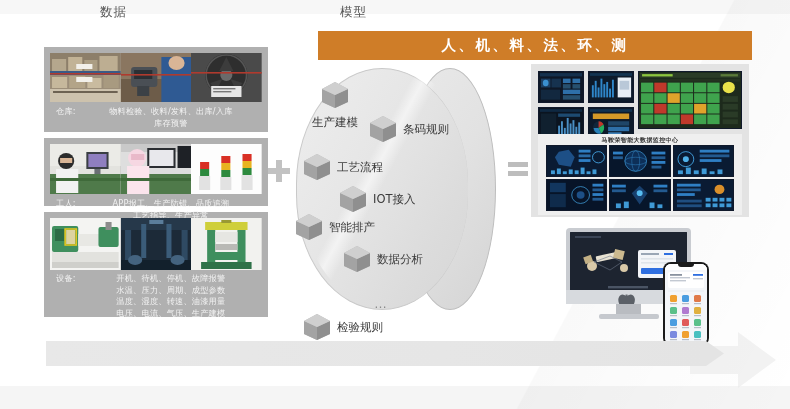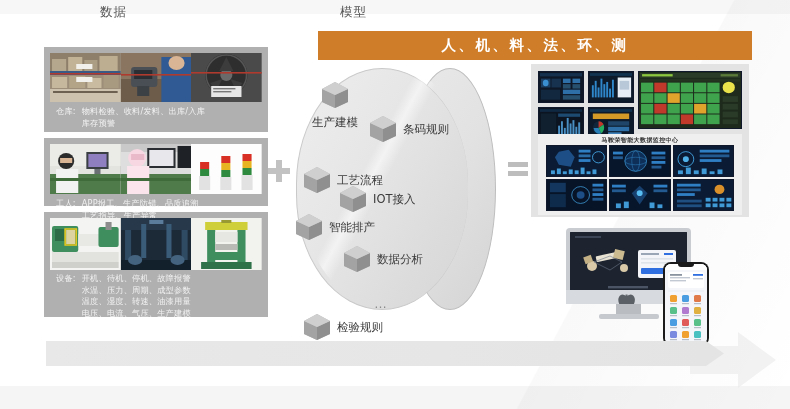--- a/index.html
+++ b/index.html
@@ -39,21 +39,21 @@
   .thumbs{display:flex;height:49px;width:100%;gap:0;}
   .thumbs.t2{height:50px;}
   .thumbs.t3{height:52px;}
   .thumb{flex:1;overflow:hidden;position:relative;}
   .cap{
     color:#f2f2f2;font-size:8.2px;line-height:11.5px;
     display:flex;gap:6px;padding:4px 2px 0 6px;letter-spacing:.2px;
     font-family:"DejaVu Sans","Liberation Sans",sans-serif;
   }
   .cap .k{flex:0 0 auto;}
-  .cap .v{flex:1 1 auto;}
+  .cap .v{flex:1 1 auto;text-align:center;}
   .b3 .cap{padding-top:3px;}
 
   
   .op-plus{position:absolute;left:268px;top:160px;width:22px;height:22px;}
   .op-eq{position:absolute;left:508px;top:162px;width:20px;height:14px;}
 
   
   .cyl-wrap{position:absolute;left:296px;top:68px;width:200px;height:242px;}
   .cyl-body{
     position:absolute;left:0;top:0;width:172px;height:242px;
@@ -372,21 +372,21 @@
         <svg viewBox="0 0 26 26" width="26" height="26">
           <polygon points="0,7 13,0 26,7 26,20 13,26 0,20" fill="#b9b9b9"></polygon>
           <polygon points="0,7 13,13 13,26 0,20" fill="#a3a3a3"></polygon>
           <polygon points="13,13 26,7 26,20 13,26" fill="#8f8f8f"></polygon>
           <polygon points="0,7 13,0 26,7 13,13" fill="#cfcfcf"></polygon>
         </svg>
       </span>
       <span class="node-label">条码规则</span>
     </div>
 
-    <div class="node" style="left:8px;top:86px;margin-top:13px;">
+    <div class="node" style="left:8px;top:86px;">
       <span class="cube">
         <svg viewBox="0 0 26 26" width="26" height="26">
           <polygon points="0,7 13,0 26,7 26,20 13,26 0,20" fill="#b9b9b9"></polygon>
           <polygon points="0,7 13,13 13,26 0,20" fill="#a3a3a3"></polygon>
           <polygon points="13,13 26,7 26,20 13,26" fill="#8f8f8f"></polygon>
           <polygon points="0,7 13,0 26,7 13,13" fill="#cfcfcf"></polygon>
         </svg>
       </span>
       <span class="node-label">工艺流程</span>
     </div>

